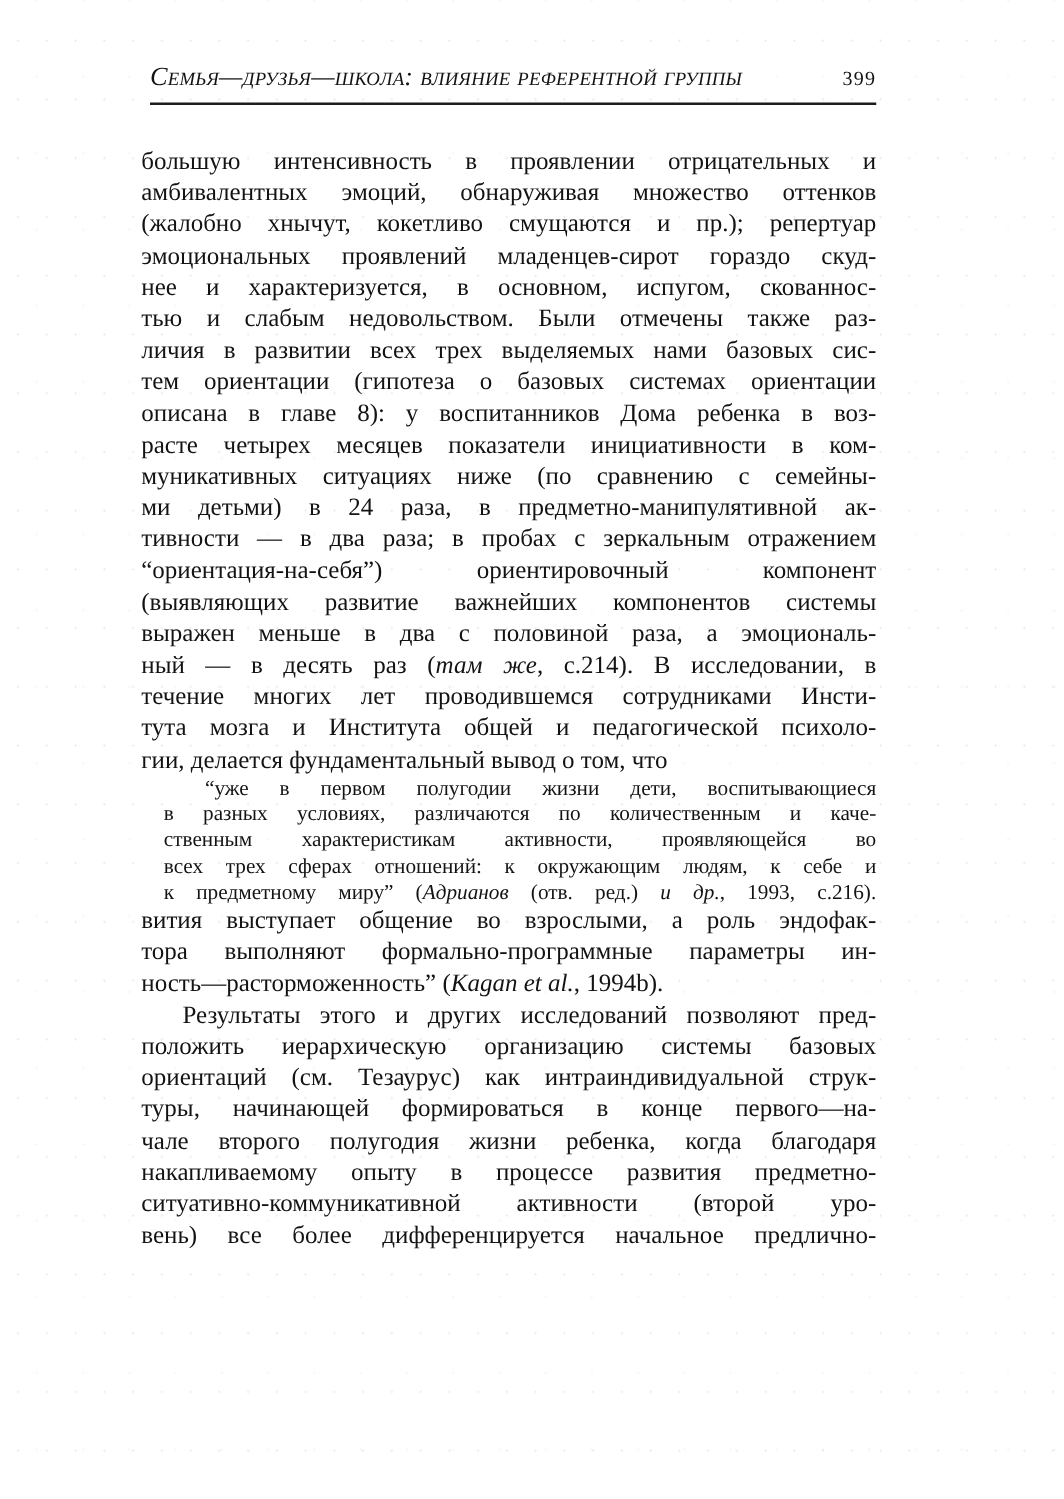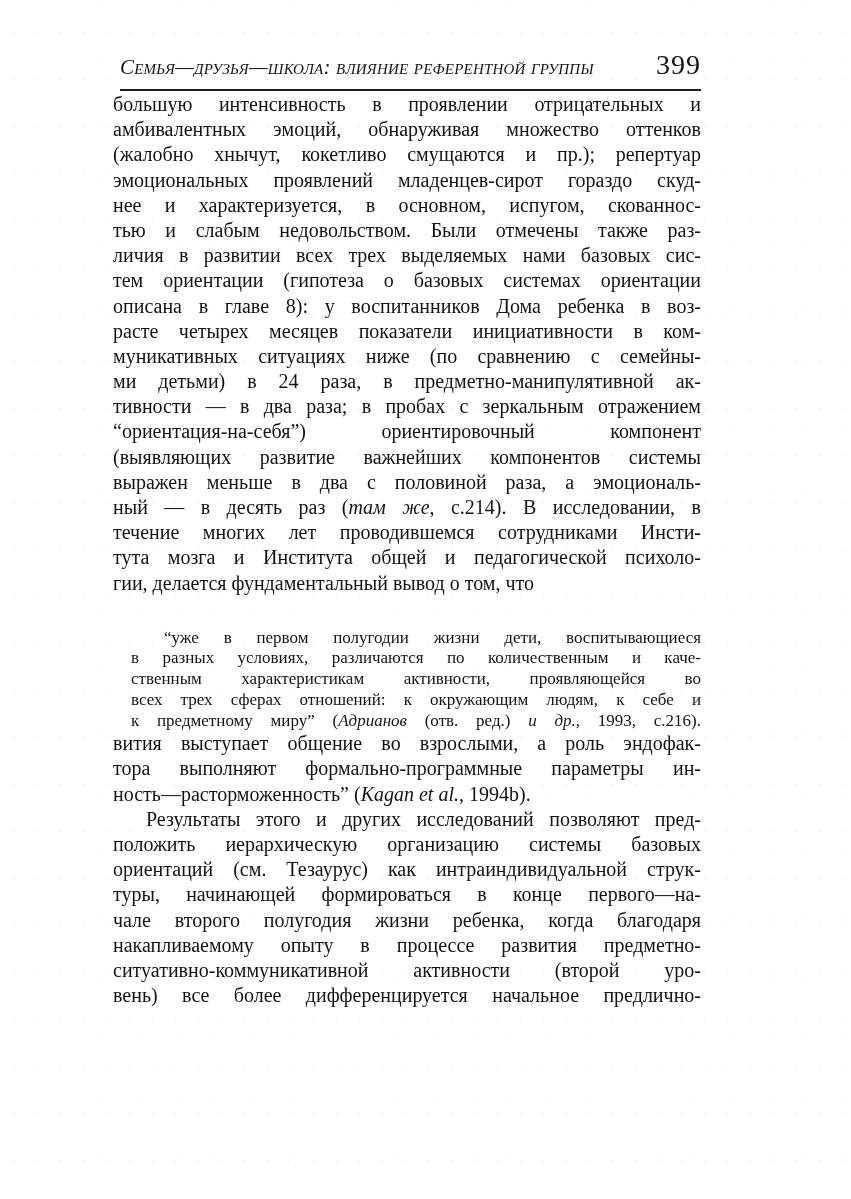--- a/index.html
+++ b/index.html
@@ -35,44 +35,43 @@
     gap: 35px;
   }
   .running-title {
     font-style: italic;
     font-variant: small-caps;
     font-size: 21px;
     letter-spacing: 0.2px;
     white-space: nowrap;
   }
   .page-number {
-    font-size: 28px;
+    font-size: 16px;
     font-style: normal;
     letter-spacing: 1px;
   }
   .text-column {
     position: absolute;
     left: 113px;
-    top: 92px;
+    top: 117px;
     width: 588px;
     font-size: 20px;
   }
   .block { margin: 0; }
   .line {
     text-align: justify;
     text-align-last: justify;
     overflow: hidden;
     line-height: 25.2px;
     height: 25.2px;
   }
   .paragraph .line { line-height: 25.2px; height: 25.2px; }
   .quote {
     margin-left: 18px;
     font-size: 17px;
-    margin-top: 32px;
   }
   .quote .line {
     line-height: 20.7px;
     height: 20.7px;
   }
   .line.no-just { text-align-last: left; }
   .line.indent { padding-left: 33px; }
   .line i { font-style: italic; }
 </style>
 </head>

